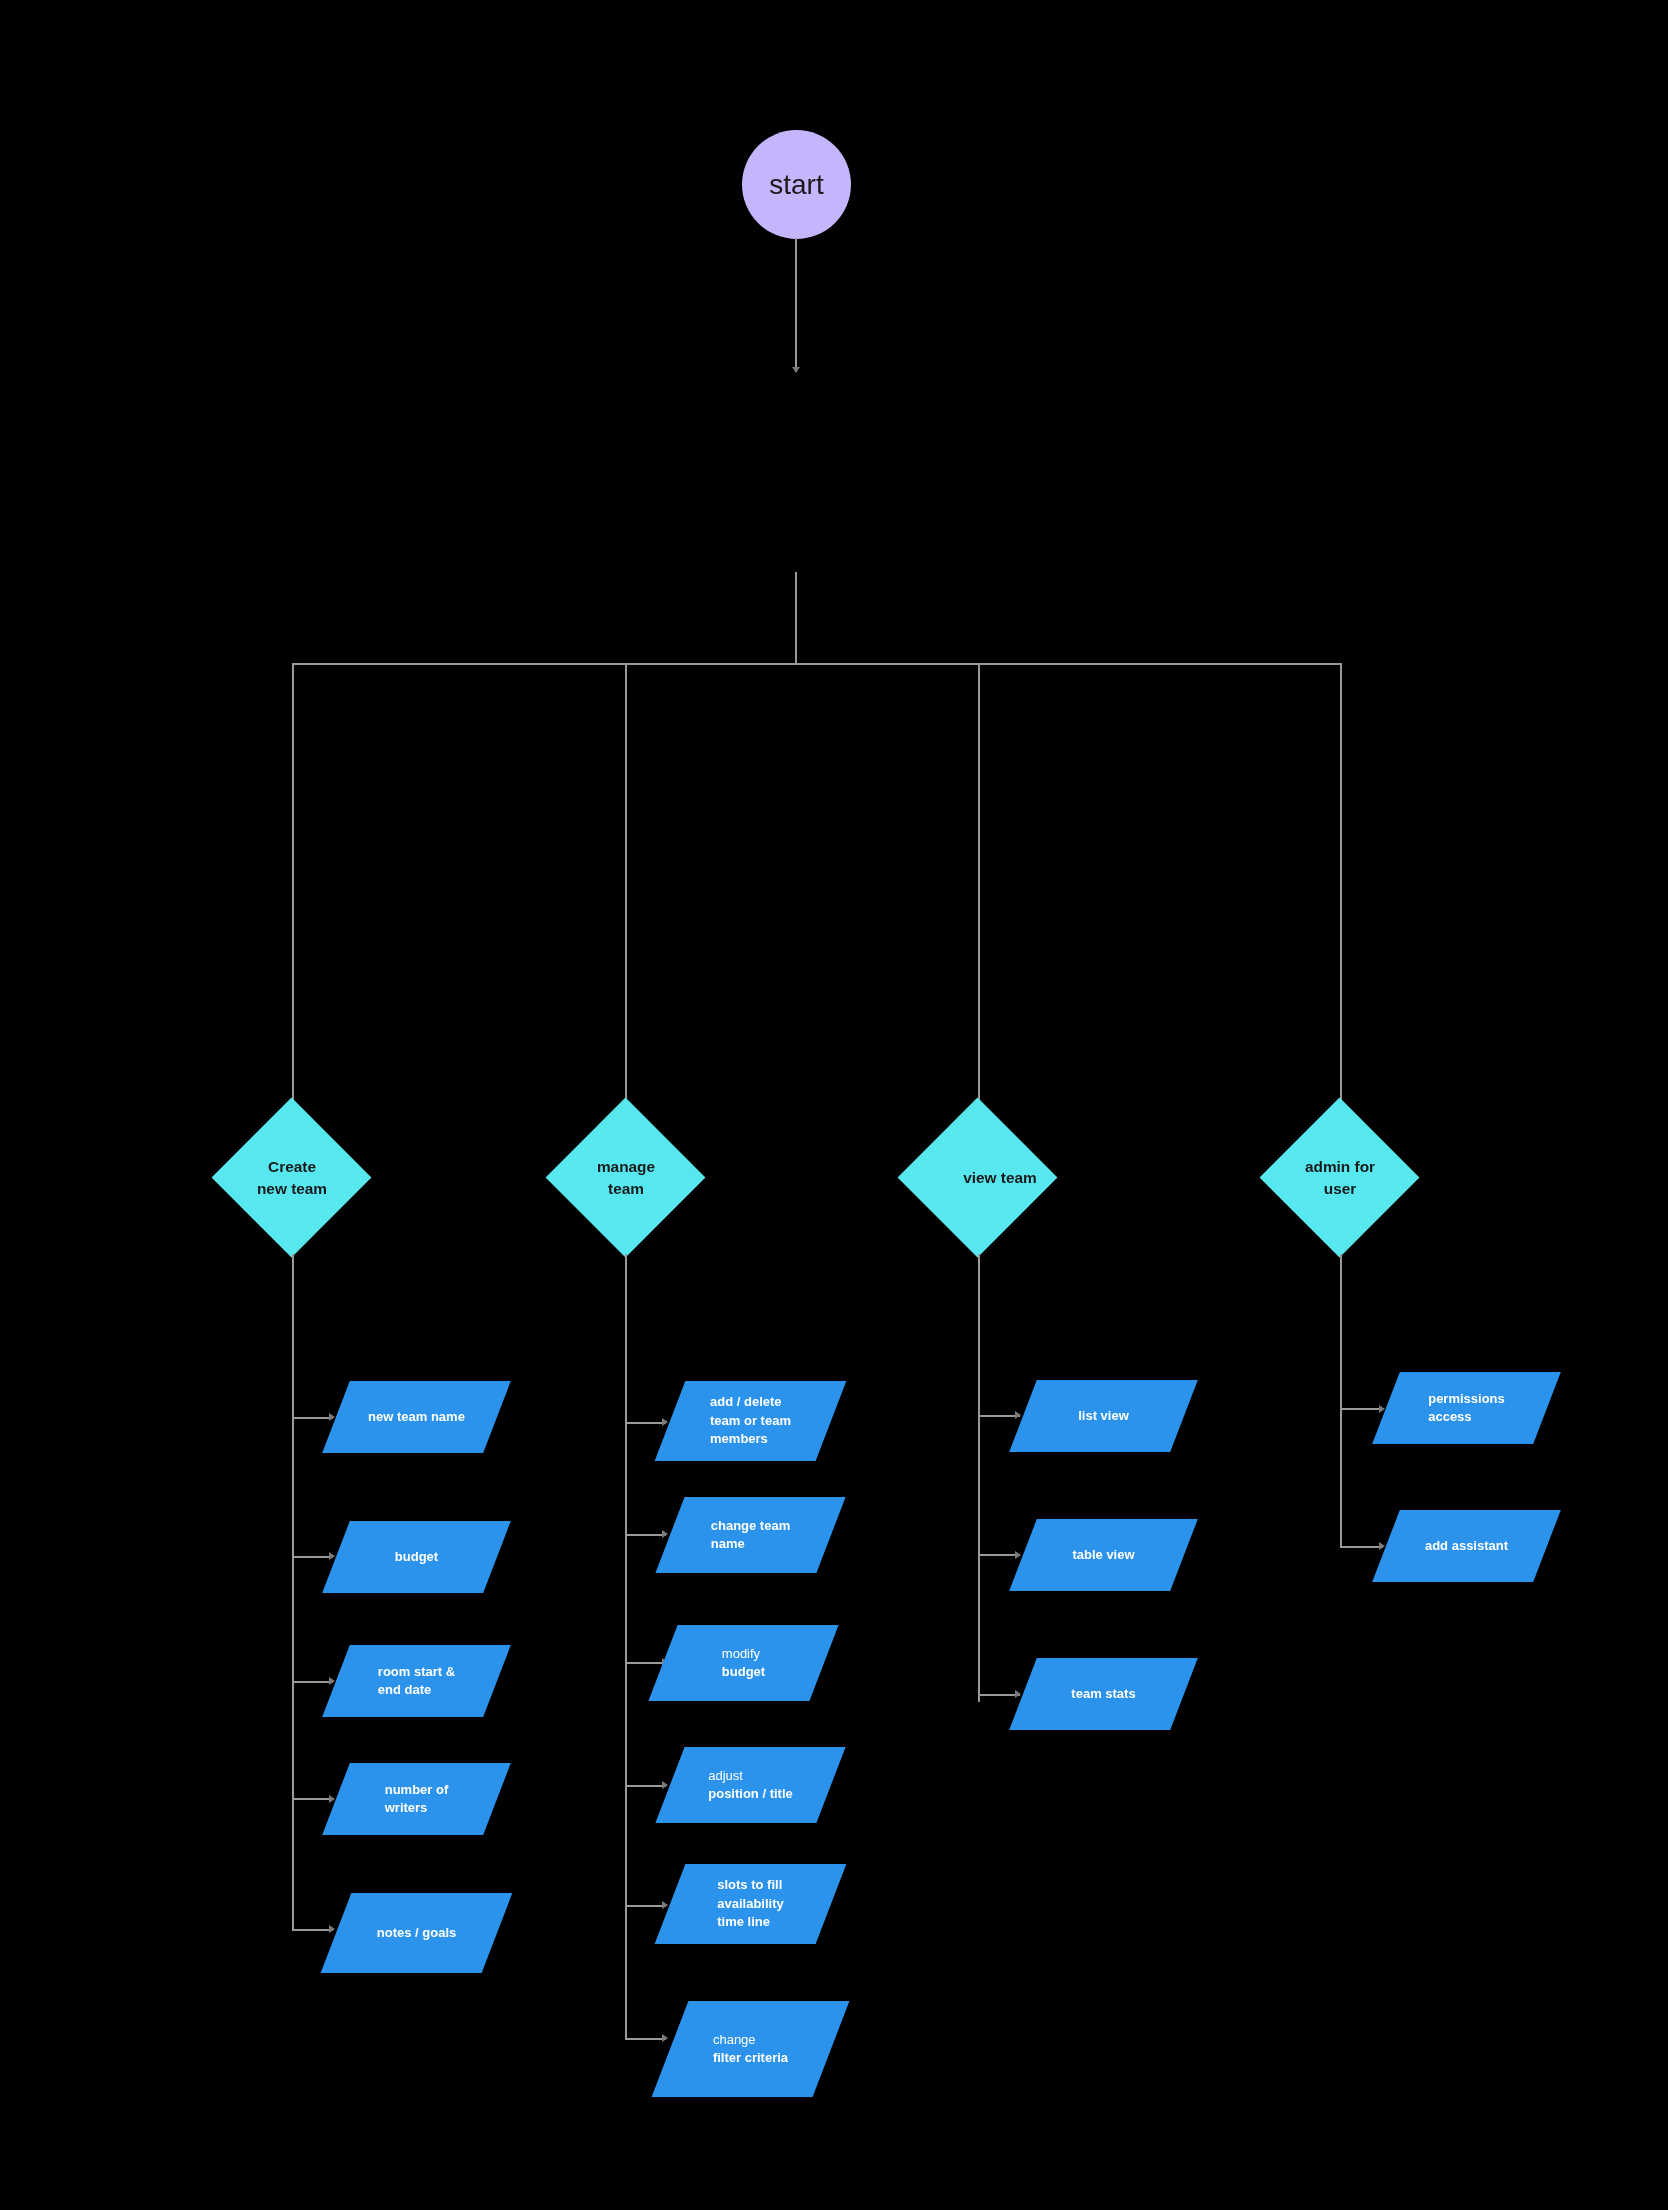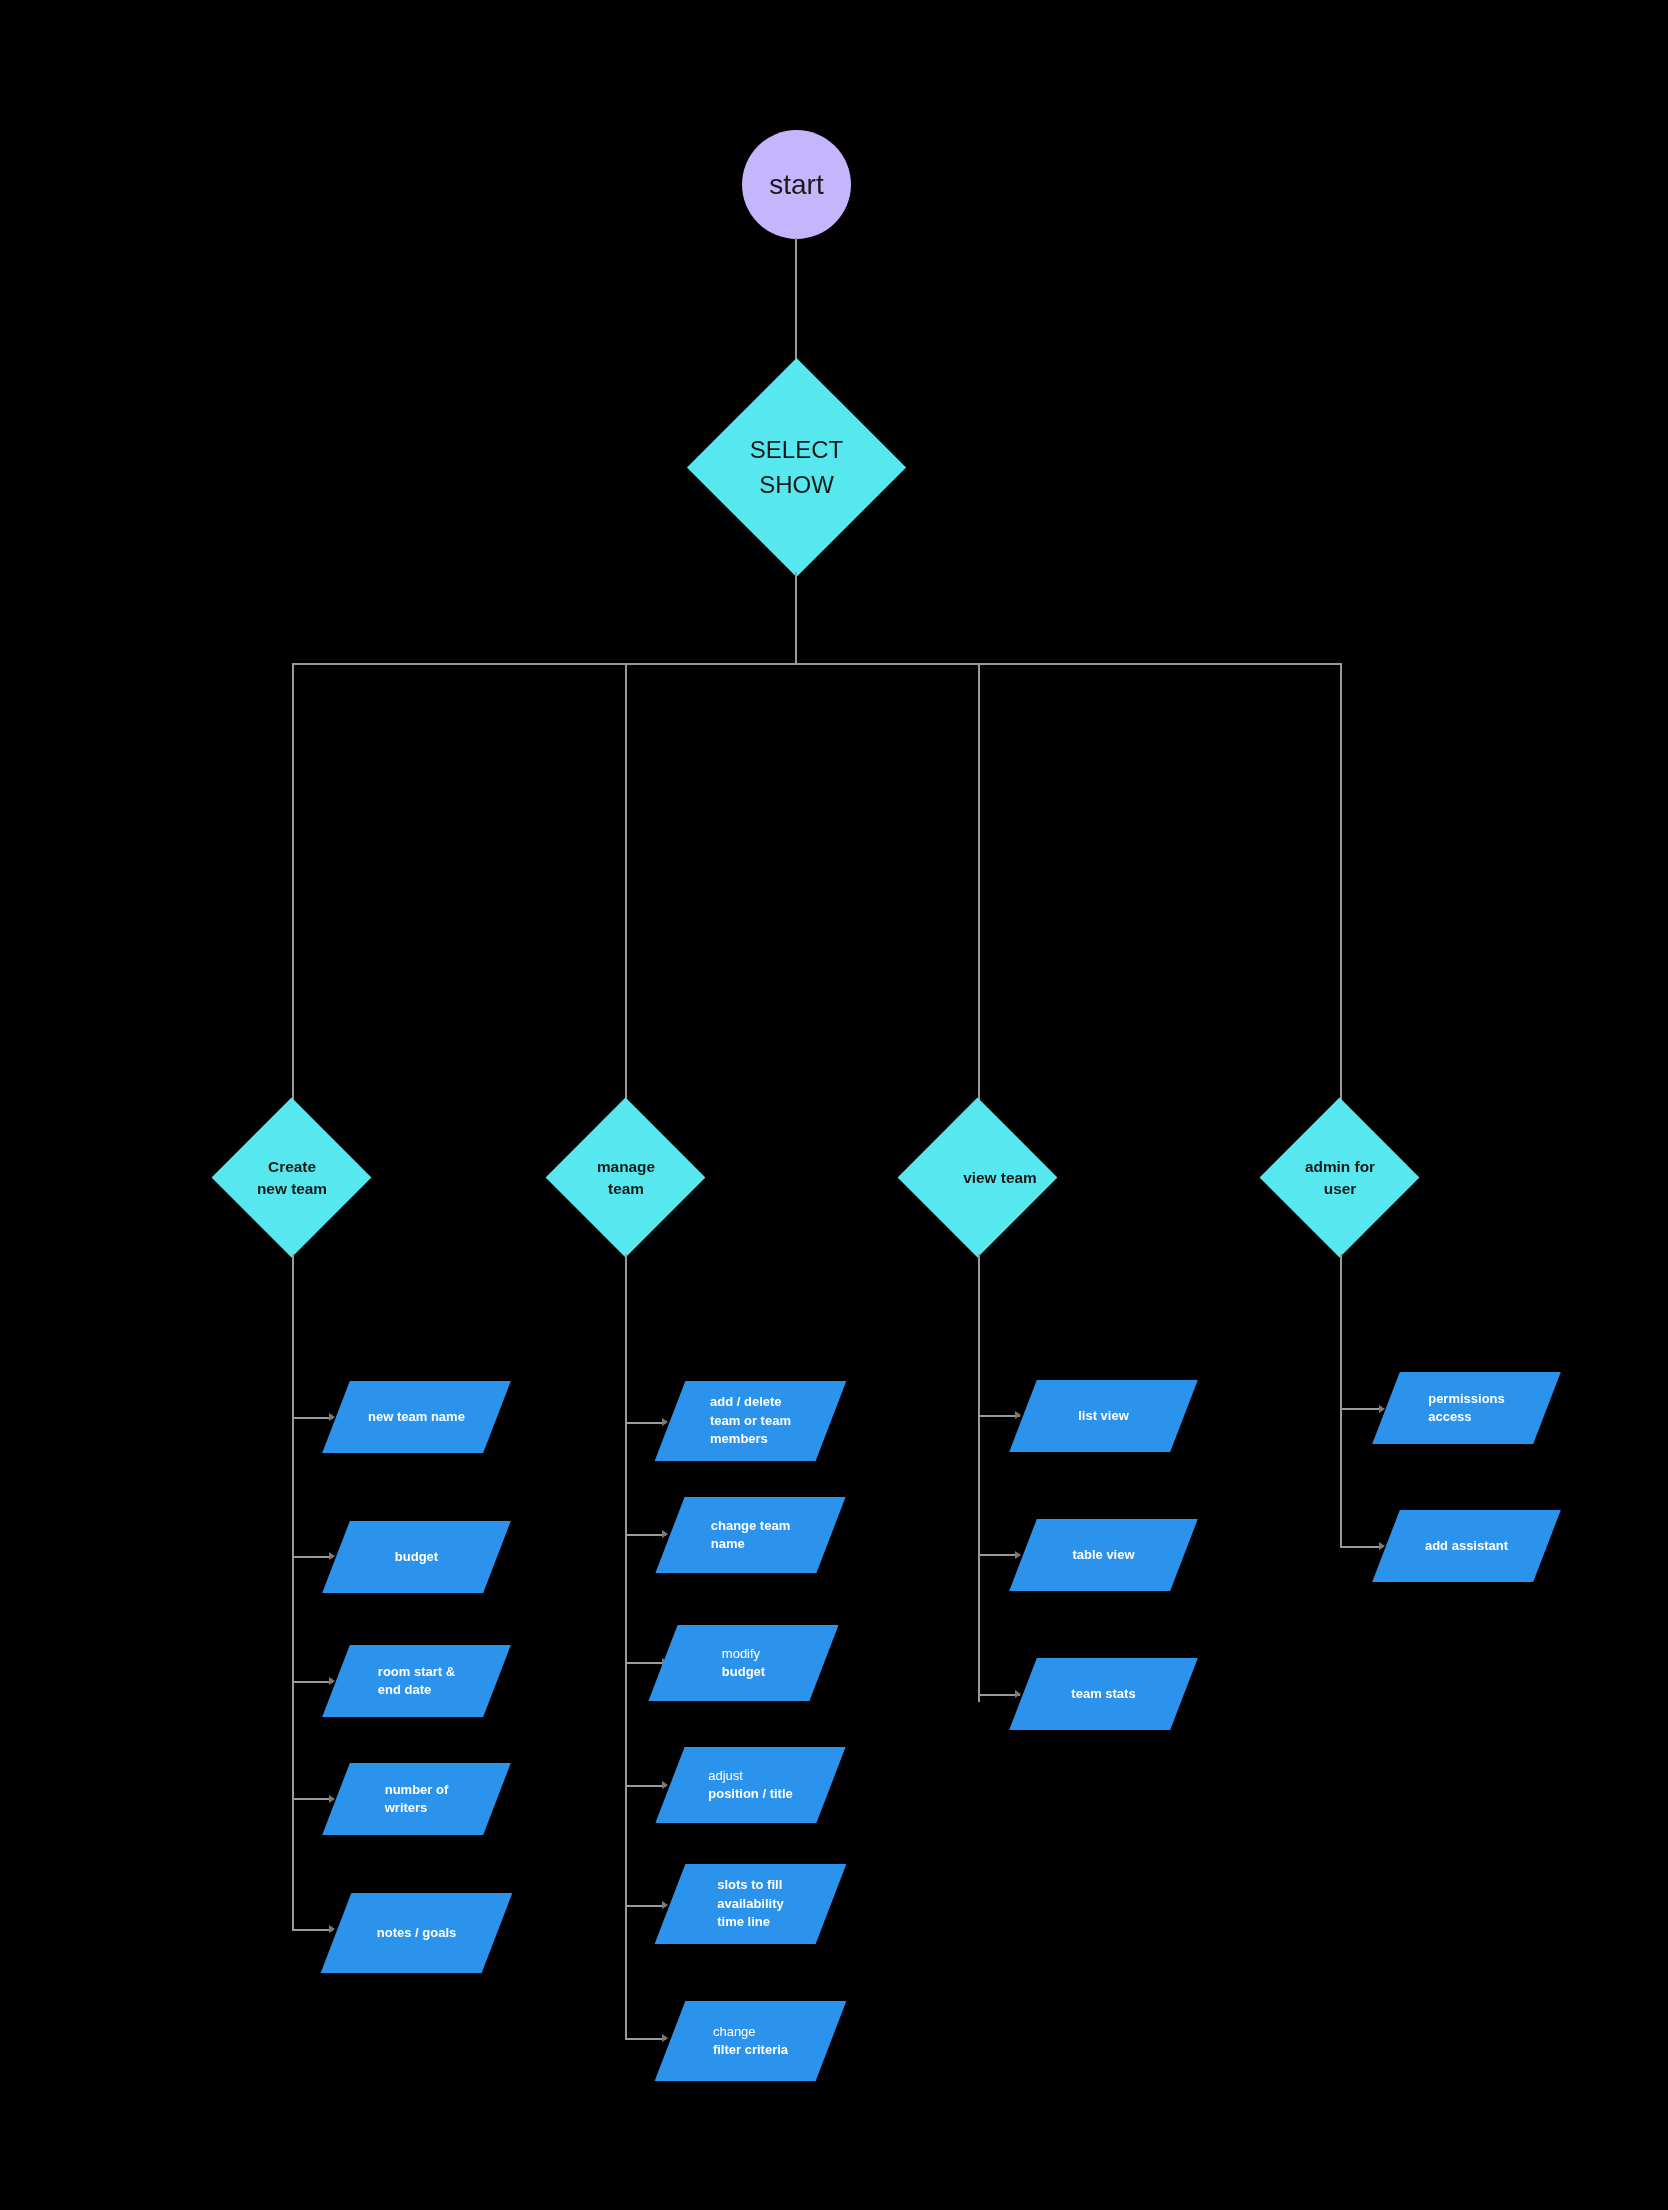--- a/index.html
+++ b/index.html
@@ -101,25 +101,20 @@
 
 <div id="canvas">
 
   <div class="node start-node" style="left:742px; top:130px; width:109px; height:109px; background:#c4b5fd;">
     <span>start</span>
   </div>
 
   <div class="conn v" style="left:795px; top:238px; height:134px;"></div>
   <div class="arrow down" style="left:792px; top:367px;"></div>
 
-  <div class="diamond-wrap" style="left:687px; top:358px; width:219px; height:219px;">
-    <div class="diamond" style="left:32px; top:32px; width:155px; height:155px; background:#56E8EE;"></div>
-    <div class="diamond-label big" style="white-space:pre-line;">SELECT
-SHOW</div>
-  </div>
 
   <div class="conn v" style="left:795px; top:572px; height:92px;"></div>
 
   <div class="conn h" style="left:292px; top:663px; width:1049px;"></div>
 
   <div class="conn v" style="left:292px; top:663px; height:445px;"></div>
   <div class="arrow down" style="left:288px; top:1102px;"></div>
 
   <div class="conn v" style="left:625px; top:663px; height:445px;"></div>
   <div class="arrow down" style="left:622px; top:1102px;"></div>
@@ -229,21 +224,21 @@
     <div class="para-label"><span class="reg">adjust</span><br><span>position / title</span></div>
   </div>
 
   <div class="para-wrap" style="left:670px; top:1864px; width:161px; height:80px;">
     <div class="para-shape" style="background:#2B93EC;"></div>
     <div class="para-label">slots to fill
 availability
 time line</div>
   </div>
 
-  <div class="para-wrap" style="left:670px; top:2001px; width:161px; height:80px;">
+  <div class="para-wrap" style="left:670px; top:2001px; width:161px; height:96px;">
     <div class="para-shape" style="background:#2B93EC;"></div>
     <div class="para-label"><span class="reg">change</span><br><span>filter criteria</span></div>
   </div>
 
   <div class="diamond-wrap" style="left:898px; top:1098px; width:160px; height:160px;">
     <div class="diamond" style="left:23px; top:23px; width:113px; height:113px; background:#56E8EE;"></div>
     <div class="diamond-label small" style="white-space:pre-line;margin-left:44px;">view team</div>
   </div>
 
   <div class="conn v" style="left:978px; top:1254px; height:448px;"></div>

